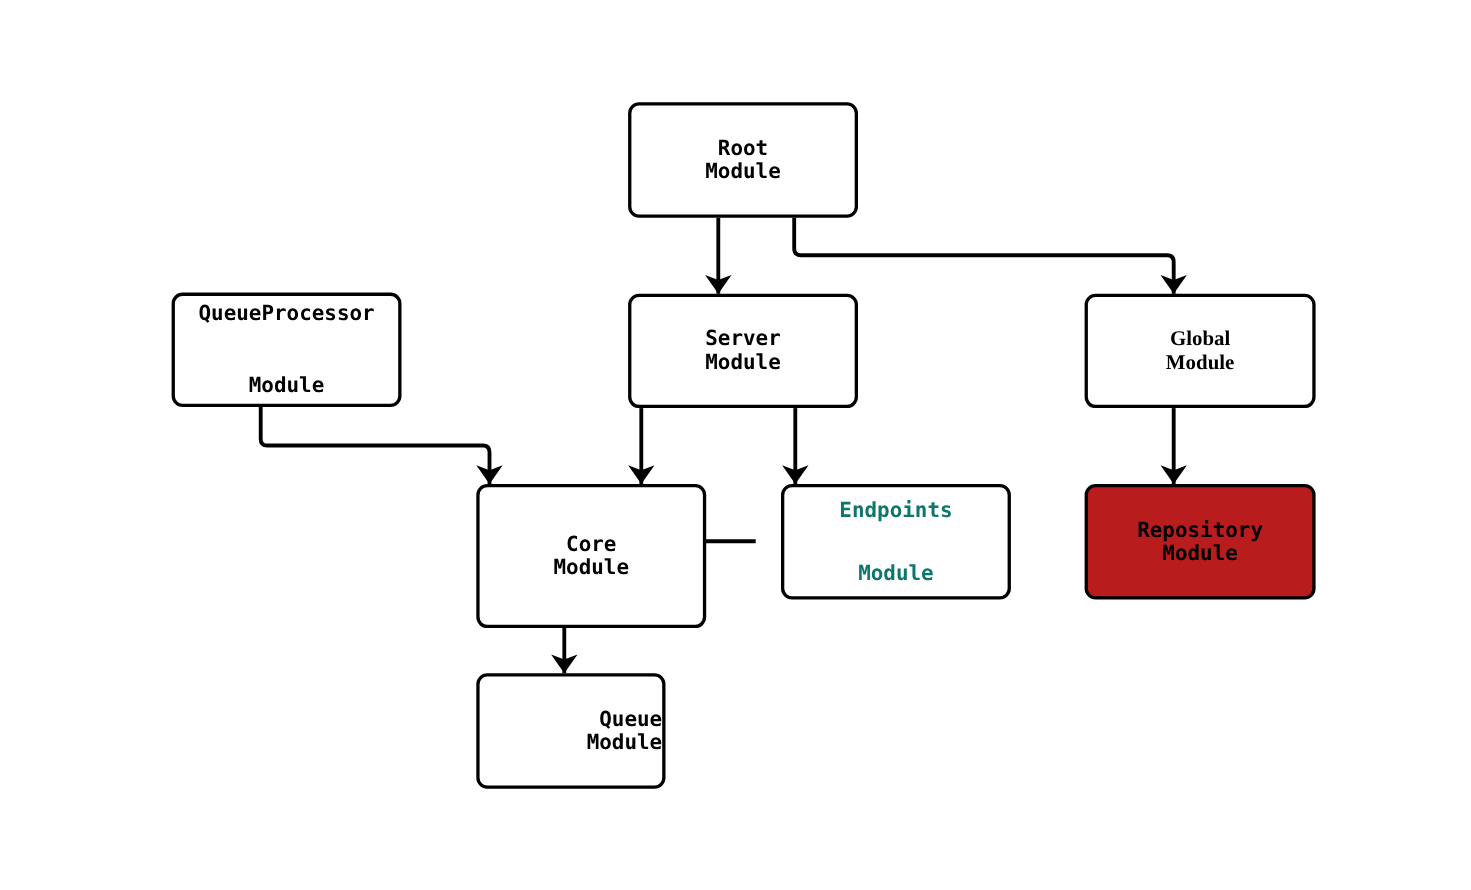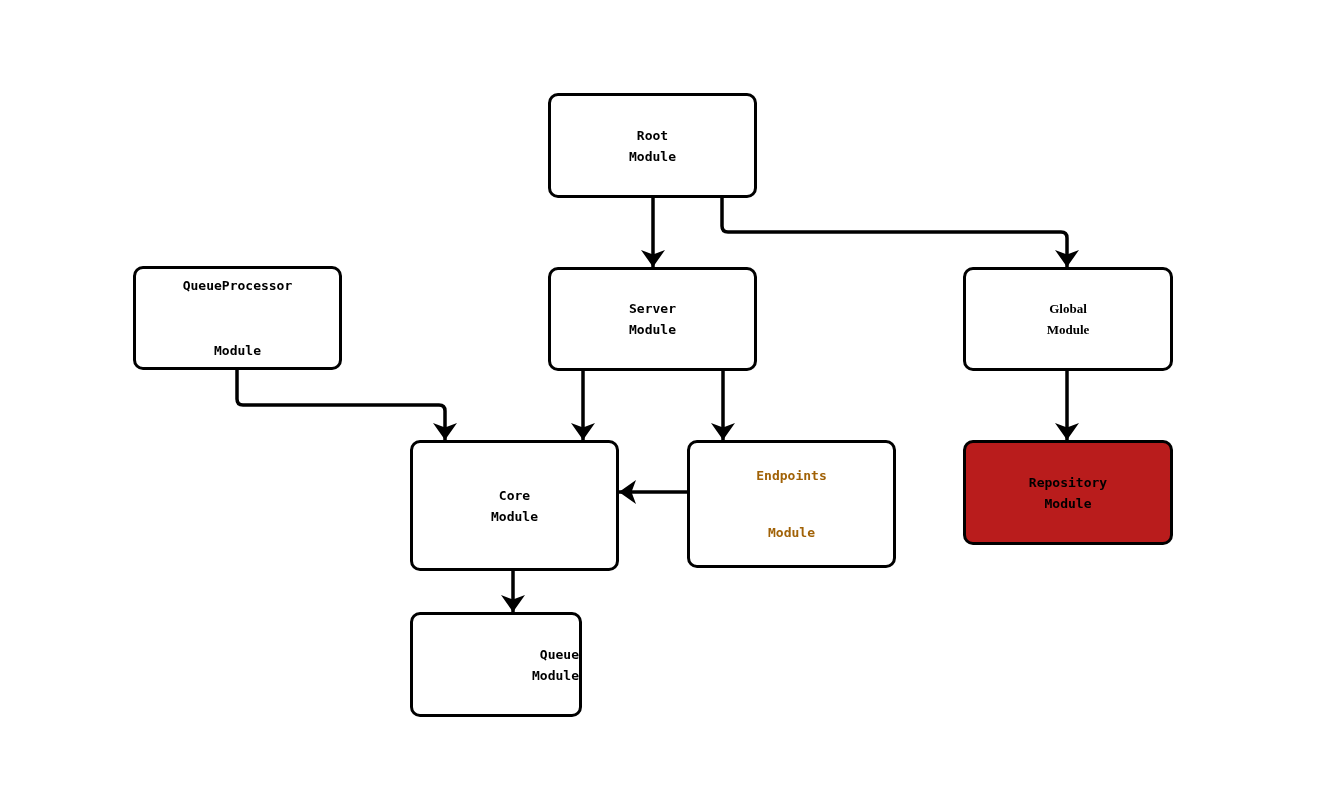--- a/index.html
+++ b/index.html
@@ -26,24 +26,25 @@
     box-sizing: border-box;
     background: #ffffff;
     border: 3.5px solid #000000;
     border-radius: 10px;
     display: flex;
     flex-direction: column;
     align-items: center;
     justify-content: center;
     text-align: center;
     font-weight: bold;
-    font-size: 13px;
+    font-size: 19px;
     line-height: 21px;
     color: #000000;
     letter-spacing: 0px;
+    margin-left: 23px;
   }
   .node span { display: block; white-space: nowrap; }
 </style>
 </head>
 <body>
 
 <div id="canvas">
   <svg id="edge-layer" xmlns="http://www.w3.org/2000/svg" viewBox="0 0 1337 809">
       <path d="M653,198 L653,267" fill="none" stroke="#000000" stroke-width="3.5"></path>
       <path d="M653,267 L641,250 L653,254.5 L665,250 Z" fill="#000000" stroke="none"></path>
@@ -76,21 +77,21 @@
         <span>Module</span>
       </div>
       <div class="node" style="left: 963px; top: 267px; width: 210px; height: 104px; background: rgb(255, 255, 255); border-color: rgb(0, 0, 0); color: rgb(0, 0, 0); font-family: Liberation Serif, serif;">
         <span>Global</span>
         <span>Module</span>
       </div>
       <div class="node" style="left: 410px; top: 440px; width: 209px; height: 131px; background: rgb(255, 255, 255); border-color: rgb(0, 0, 0); color: rgb(0, 0, 0);">
         <span>Core</span>
         <span>Module</span>
       </div>
-      <div class="node" style="left: 687px; top: 440px; width: 209px; height: 128px; background: rgb(255, 255, 255); border-color: rgb(0, 0, 0); color: #a16207; gap: 36px;">
+      <div class="node" style="left: 687px; top: 440px; width: 209px; height: 105px; background: rgb(255, 255, 255); border-color: rgb(0, 0, 0); color: #0f766e; gap: 36px;">
         <span>Endpoints</span>
         <span>Module</span>
       </div>
       <div class="node" style="left: 963px; top: 440px; width: 210px; height: 105px; background: #b91c1c; border-color: rgb(0, 0, 0); color: rgb(0, 0, 0);">
         <span>Repository</span>
         <span>Module</span>
       </div>
       <div class="node" style="left: 410px; top: 612px; width: 172px; height: 105px; background: rgb(255, 255, 255); border-color: rgb(0, 0, 0); color: rgb(0, 0, 0); align-items: flex-end;">
         <span>Queue</span>
         <span>Module</span>

